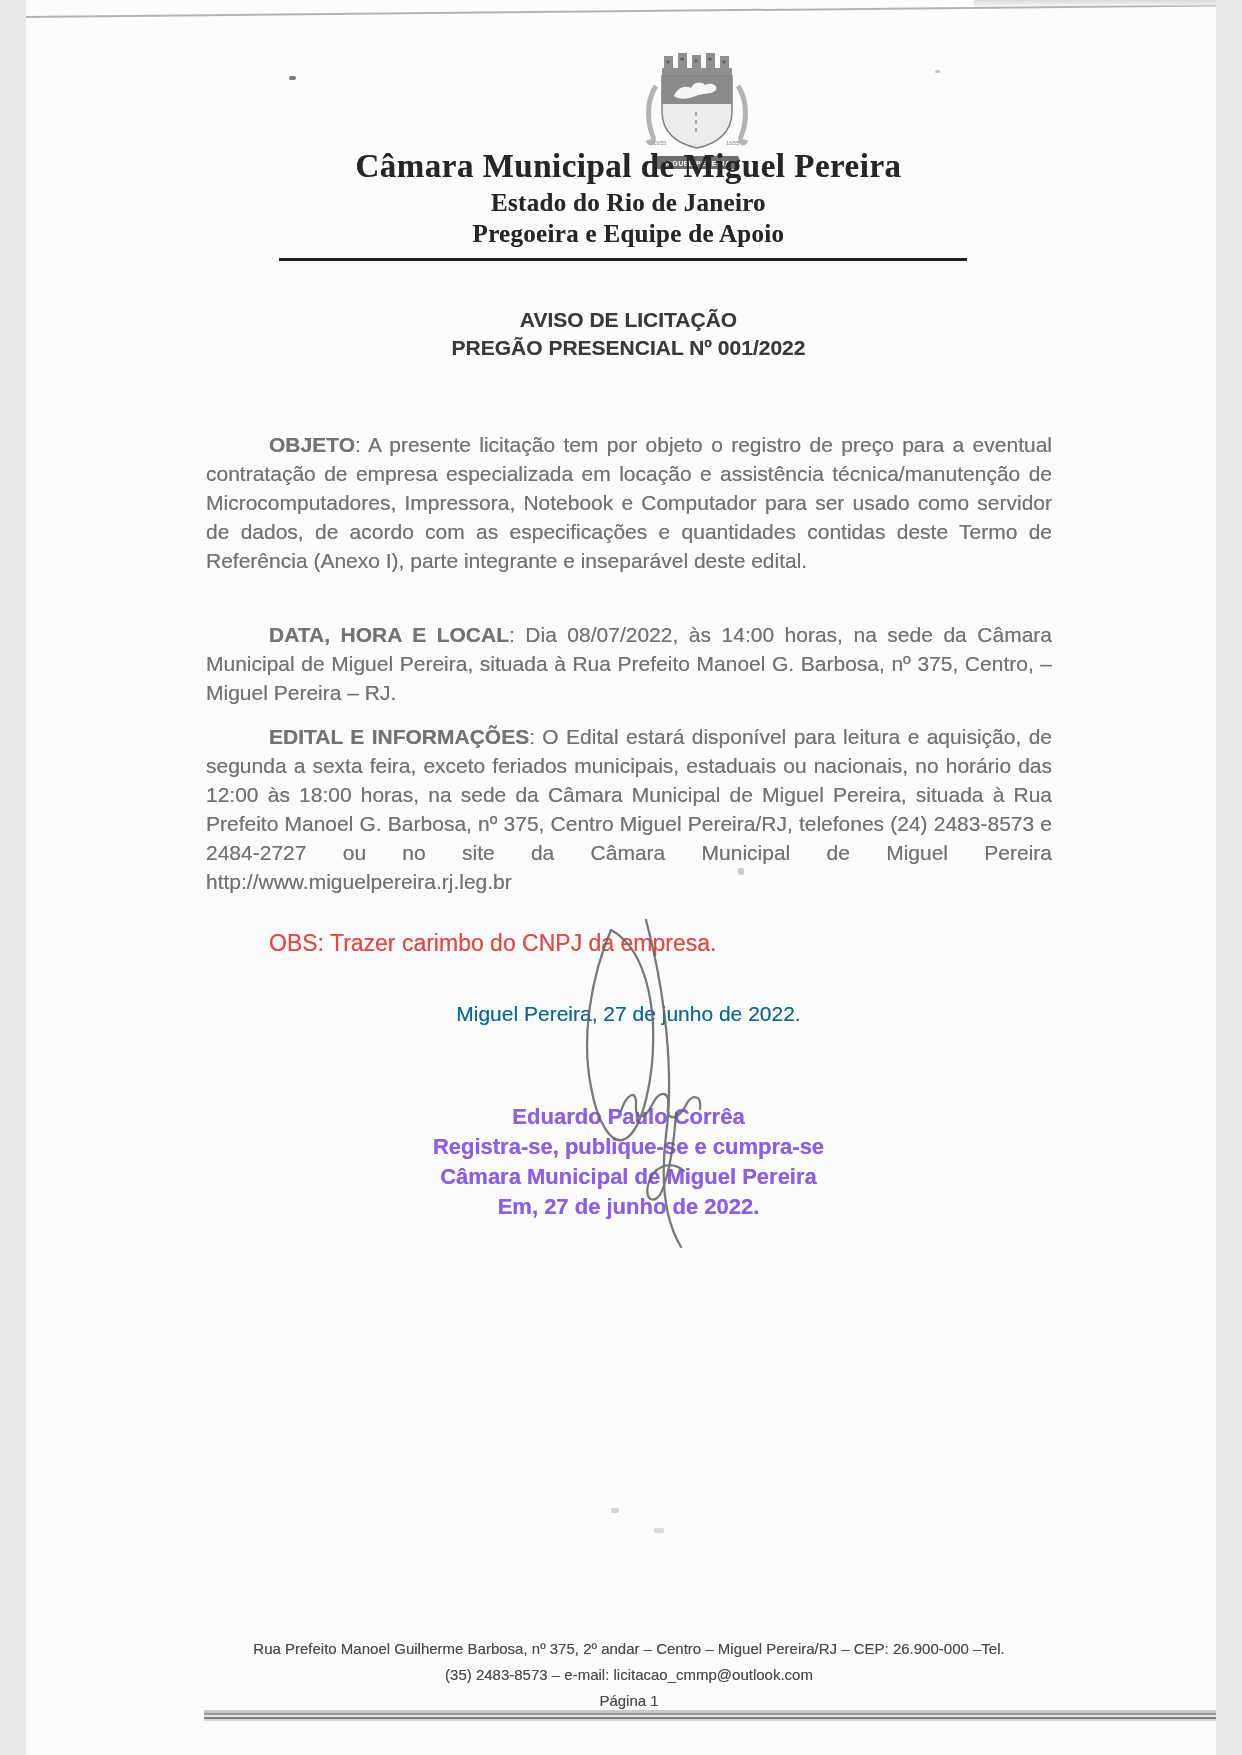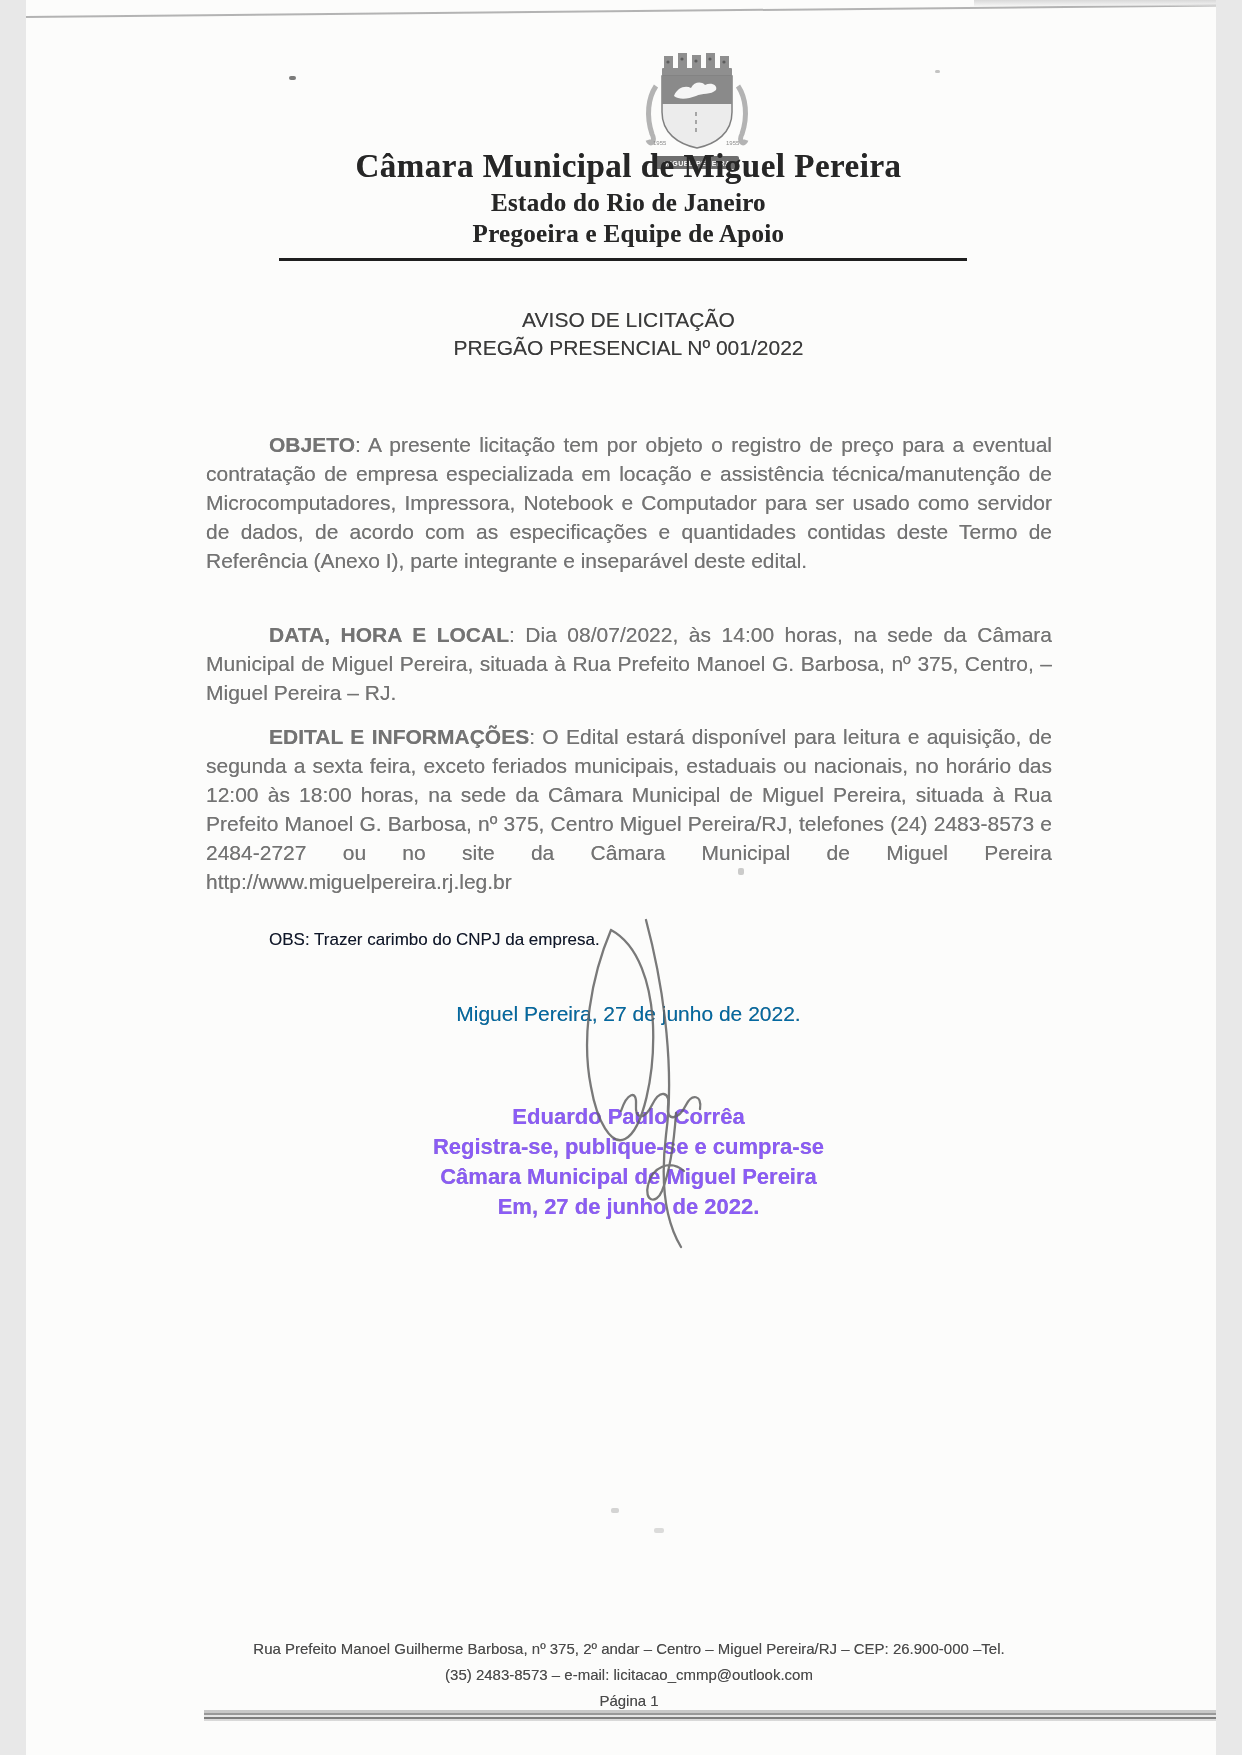--- a/index.html
+++ b/index.html
@@ -23,30 +23,30 @@
 
   
   .hdr { position:absolute; left:180px; top:146px; width:845px; text-align:center;
     font-family:"Liberation Serif", serif; font-weight:bold; color:#262626; }
   .hdr-title { font-size:33px; line-height:41px; letter-spacing:.5px; }
   .hdr-sub { font-size:25px; line-height:31px; letter-spacing:.3px; }
   .rule { position:absolute; left:253px; top:258px; width:688px; height:3px; background:#1f1f1f; }
 
   
   .notice { position:absolute; left:180px; top:306px; width:845px; text-align:center;
-    font-weight:normal; font-size:21px; line-height:28px; color:#3a3a3a; }
+    font-weight:bold; font-size:21px; line-height:28px; color:#3a3a3a; }
 
   
   .para { position:absolute; left:180px; width:846px; margin:0; font-size:21px;
     line-height:29px; text-align:justify; text-indent:63px; color:#737373; }
   .lead { font-weight:bold; }
   #p1 { top:430px; }
   #p2 { top:620px; }
   #p3 { top:722px; }
-  .obs { position:absolute; left:243px; top:930px; margin:0; font-size:17px; color:#0f172a; }
+  .obs { position:absolute; left:243px; top:930px; margin:0; font-size:23px; color:#ef4444; }
   .dateline { position:absolute; left:180px; top:1002px; width:845px; text-align:center;
     font-size:21px; color:#0369a1; }
 
   
   .sigblock { position:absolute; left:180px; top:1102px; width:845px; text-align:center;
     font-weight:bold; font-size:22px; line-height:30px; color:#8b5cf6; }
   .sig-svg { position:absolute; left:525px; top:915px; }
 
   
   .footer { position:absolute; left:158px; top:1636px; width:890px; text-align:center;

